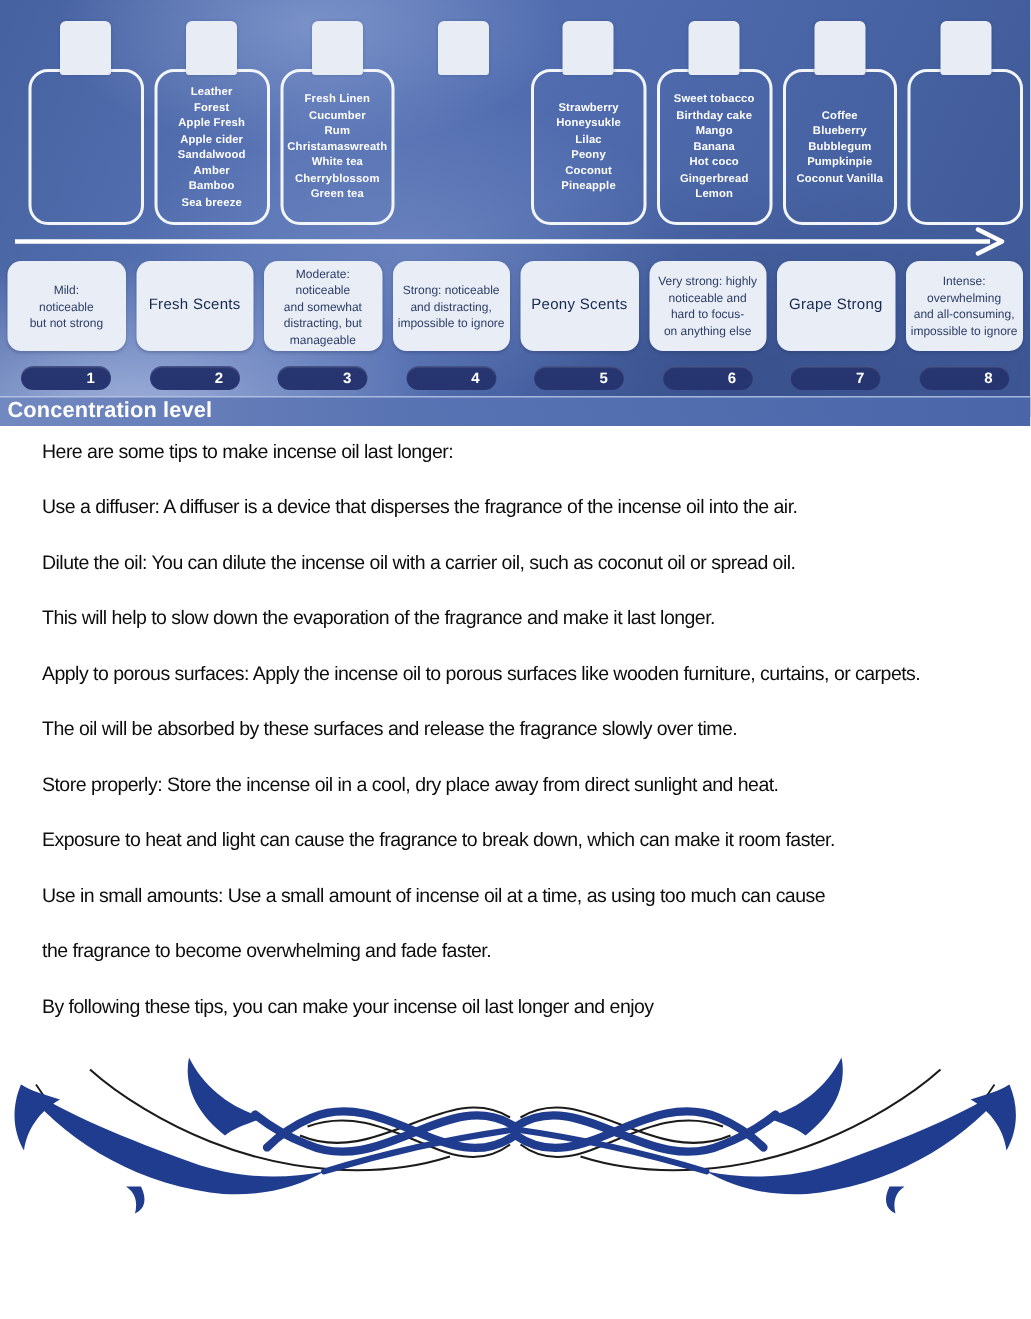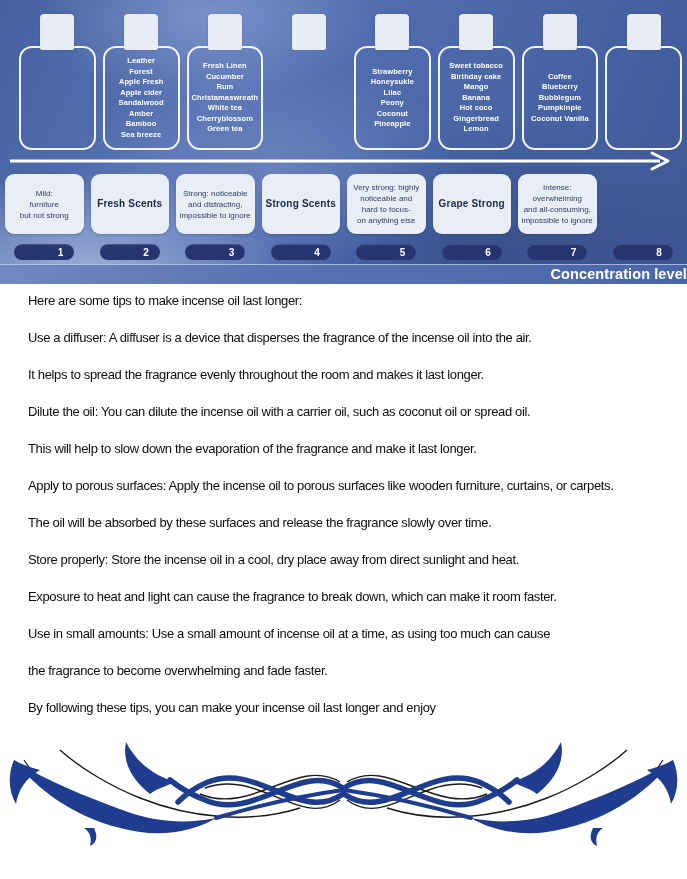--- a/index.html
+++ b/index.html
@@ -48,41 +48,41 @@
     background:#e9edf6; border-radius:9px;
     display:flex; align-items:center; justify-content:center;
     text-align:center; padding:3px 2px; overflow:hidden;
     box-shadow:0 1px 2px rgba(25,40,85,0.25);
   }
   .level-card .desc {
     white-space:pre-line; font-size:8px; line-height:11px;
     color:#2b3d66; font-weight:normal;
   }
   .level-card.big .desc {
-    font-size:10px; font-weight:bold; color:#16294f;
+    font-size:10px; font-weight:normal; color:#16294f;
     letter-spacing:0.2px; line-height:12px; white-space:nowrap;
   }
   .pills-row {
     display:grid; grid-template-columns:repeat(8,1fr); gap:7px;
     padding:0 5px; margin-top:10px; height:16px;
   }
   .level-pill {
     width:60px; height:16px; margin:0 auto; background:#26346f;
     border-radius:9px; color:#ffffff; font-size:10px; font-weight:bold;
     display:flex; align-items:center; justify-content:flex-end;
     padding-right:11px; box-shadow:inset 0 1px 1px rgba(255,255,255,0.18);
   }
   .level-band {
     height:20px; margin-top:4px;
     background:linear-gradient(90deg,#7288c0 0%, #5873b2 40%, #4a66a9 100%);
     border-top:1px solid rgba(205,216,240,0.7);
   }
   .level-band-label {
     color:#ffffff; font-weight:bold; font-size:14.5px; line-height:19px;
-    padding-left:5px; letter-spacing:0.1px;text-align:right;
+    padding-left:5px; letter-spacing:0.1px;
   }
 
   
   .tips { padding:16px 36px 0 28px; }
   .tips p {
     margin:0 0 23px 0; font-size:13px; line-height:14px;
     letter-spacing:-0.35px; color:#0d0d0d;
   }
 
   
@@ -171,33 +171,39 @@
   <div class="axis-arrow-wrap">
     <svg width="675" height="22" viewBox="0 0 675 22">
       <line x1="4" y1="11" x2="654" y2="11" stroke="#ffffff" stroke-width="3"></line>
       <polyline points="646,3 662,11 646,19" fill="none" stroke="#ffffff" stroke-width="3" stroke-linecap="round" stroke-linejoin="round"></polyline>
     </svg>
   </div>
 
   <div class="cards-row">
     <div class="level-card">
       <div class="desc">Mild:
-furniture
+noticeable
 but not strong</div>
     </div>
     <div class="level-card big">
       <div class="desc">Fresh Scents</div>
+    </div>
+    <div class="level-card">
+      <div class="desc">Moderate: noticeable
+and somewhat
+distracting, but
+manageable</div>
     </div>
     <div class="level-card">
       <div class="desc">Strong: noticeable
 and distracting,
 impossible to ignore</div>
     </div>
     <div class="level-card big">
-      <div class="desc">Strong Scents</div>
+      <div class="desc">Peony Scents</div>
     </div>
     <div class="level-card">
       <div class="desc">Very strong: highly
 noticeable and
 hard to focus-
 on anything else</div>
     </div>
     <div class="level-card big">
       <div class="desc">Grape Strong</div>
     </div>
@@ -222,21 +228,20 @@
 
   <div class="level-band">
     <div class="level-band-label">Concentration level</div>
   </div>
 
 </div>
 
 <div class="tips">
   <p>Here are some tips to make incense oil last longer:</p>
   <p>Use a diffuser: A diffuser is a device that disperses the fragrance of the incense oil into the air.</p>
-  <p>It helps to spread the fragrance evenly throughout the room and makes it last longer.</p>
   <p>Dilute the oil: You can dilute the incense oil with a carrier oil, such as coconut oil or spread oil.</p>
   <p>This will help to slow down the evaporation of the fragrance and make it last longer.</p>
   <p>Apply to porous surfaces: Apply the incense oil to porous surfaces like wooden furniture, curtains, or carpets.</p>
   <p>The oil will be absorbed by these surfaces and release the fragrance slowly over time.</p>
   <p>Store properly: Store the incense oil in a cool, dry place away from direct sunlight and heat.</p>
   <p>Exposure to heat and light can cause the fragrance to break down, which can make it room faster.</p>
   <p>Use in small amounts: Use a small amount of incense oil at a time, as using too much can cause</p>
   <p>the fragrance to become overwhelming and fade faster.</p>
   <p>By following these tips, you can make your incense oil last longer and enjoy</p>
 </div>

